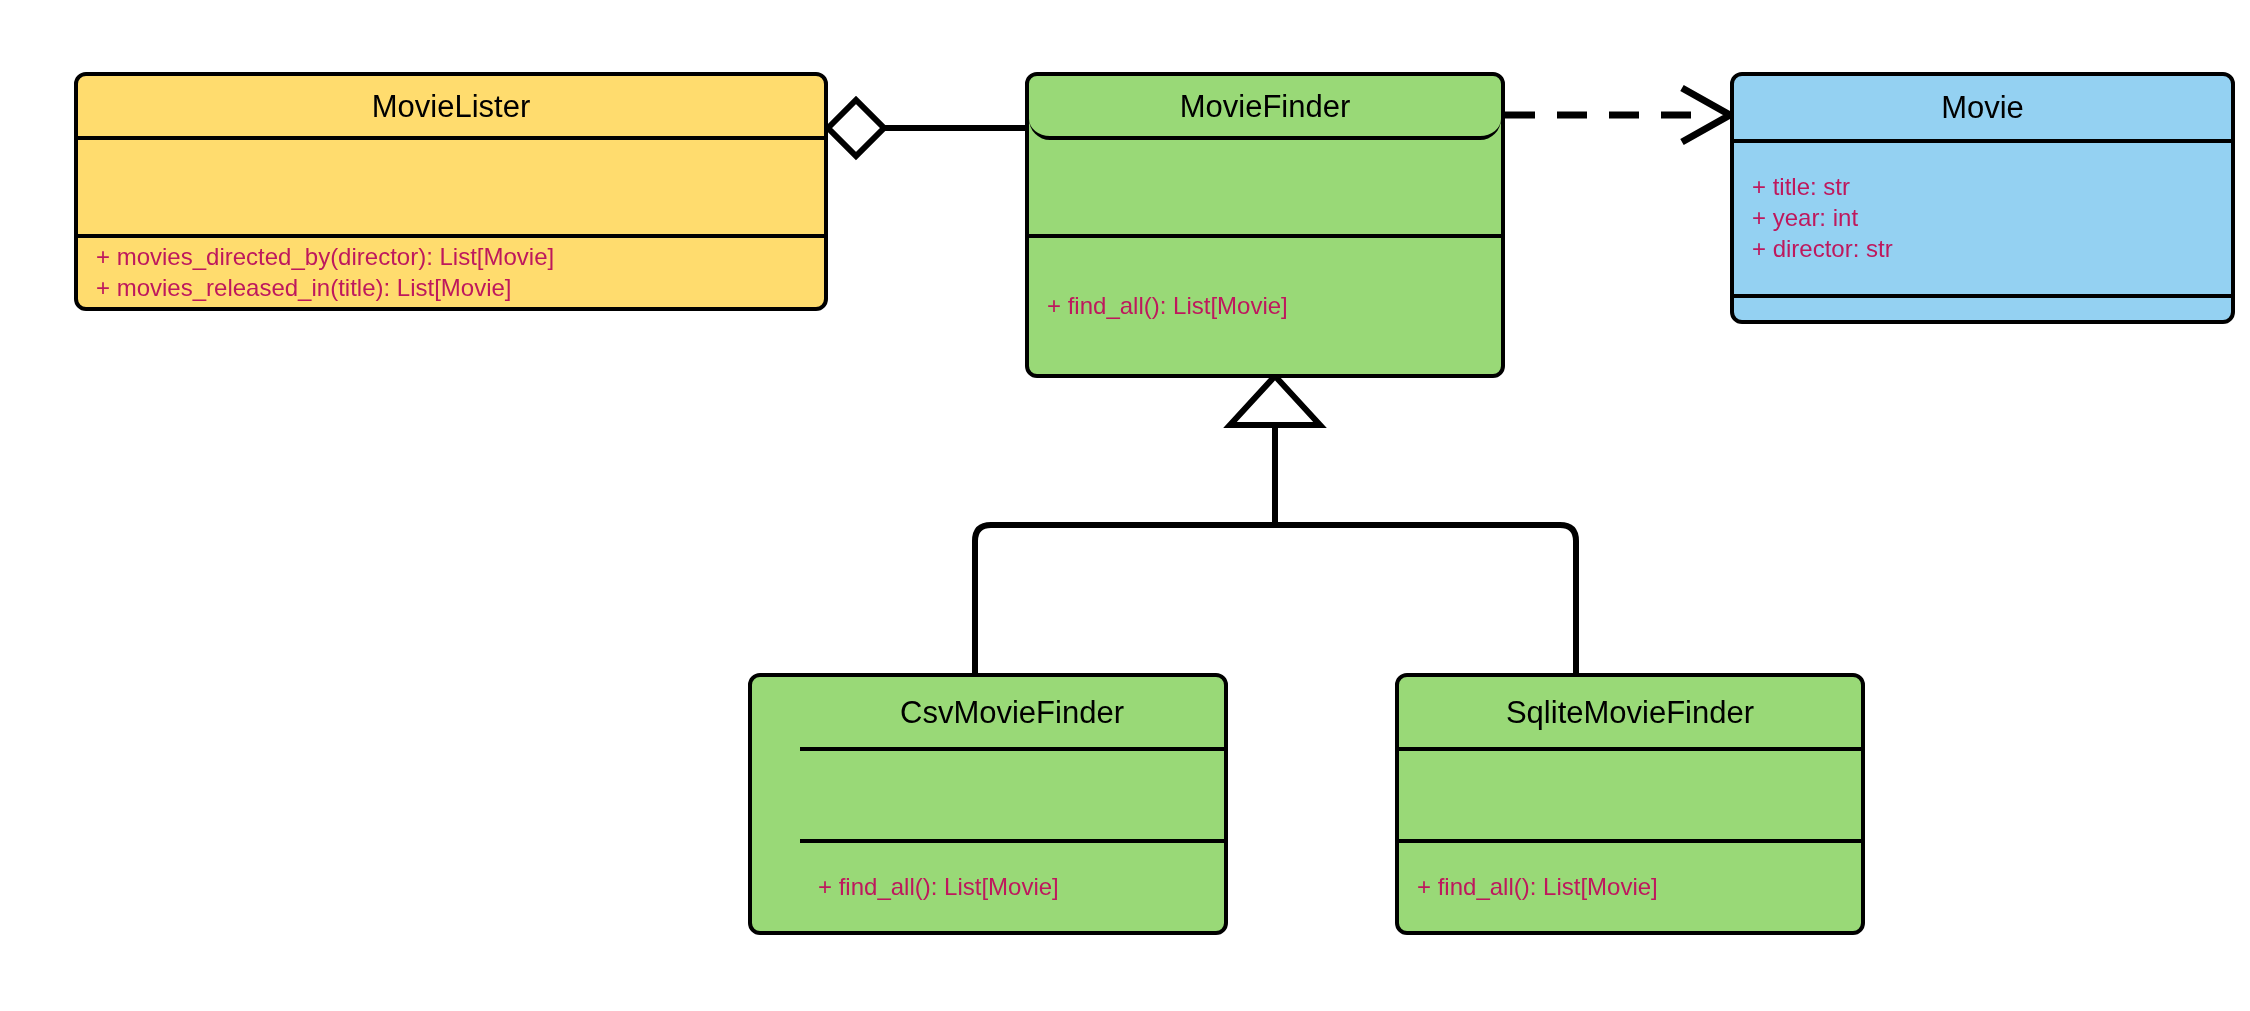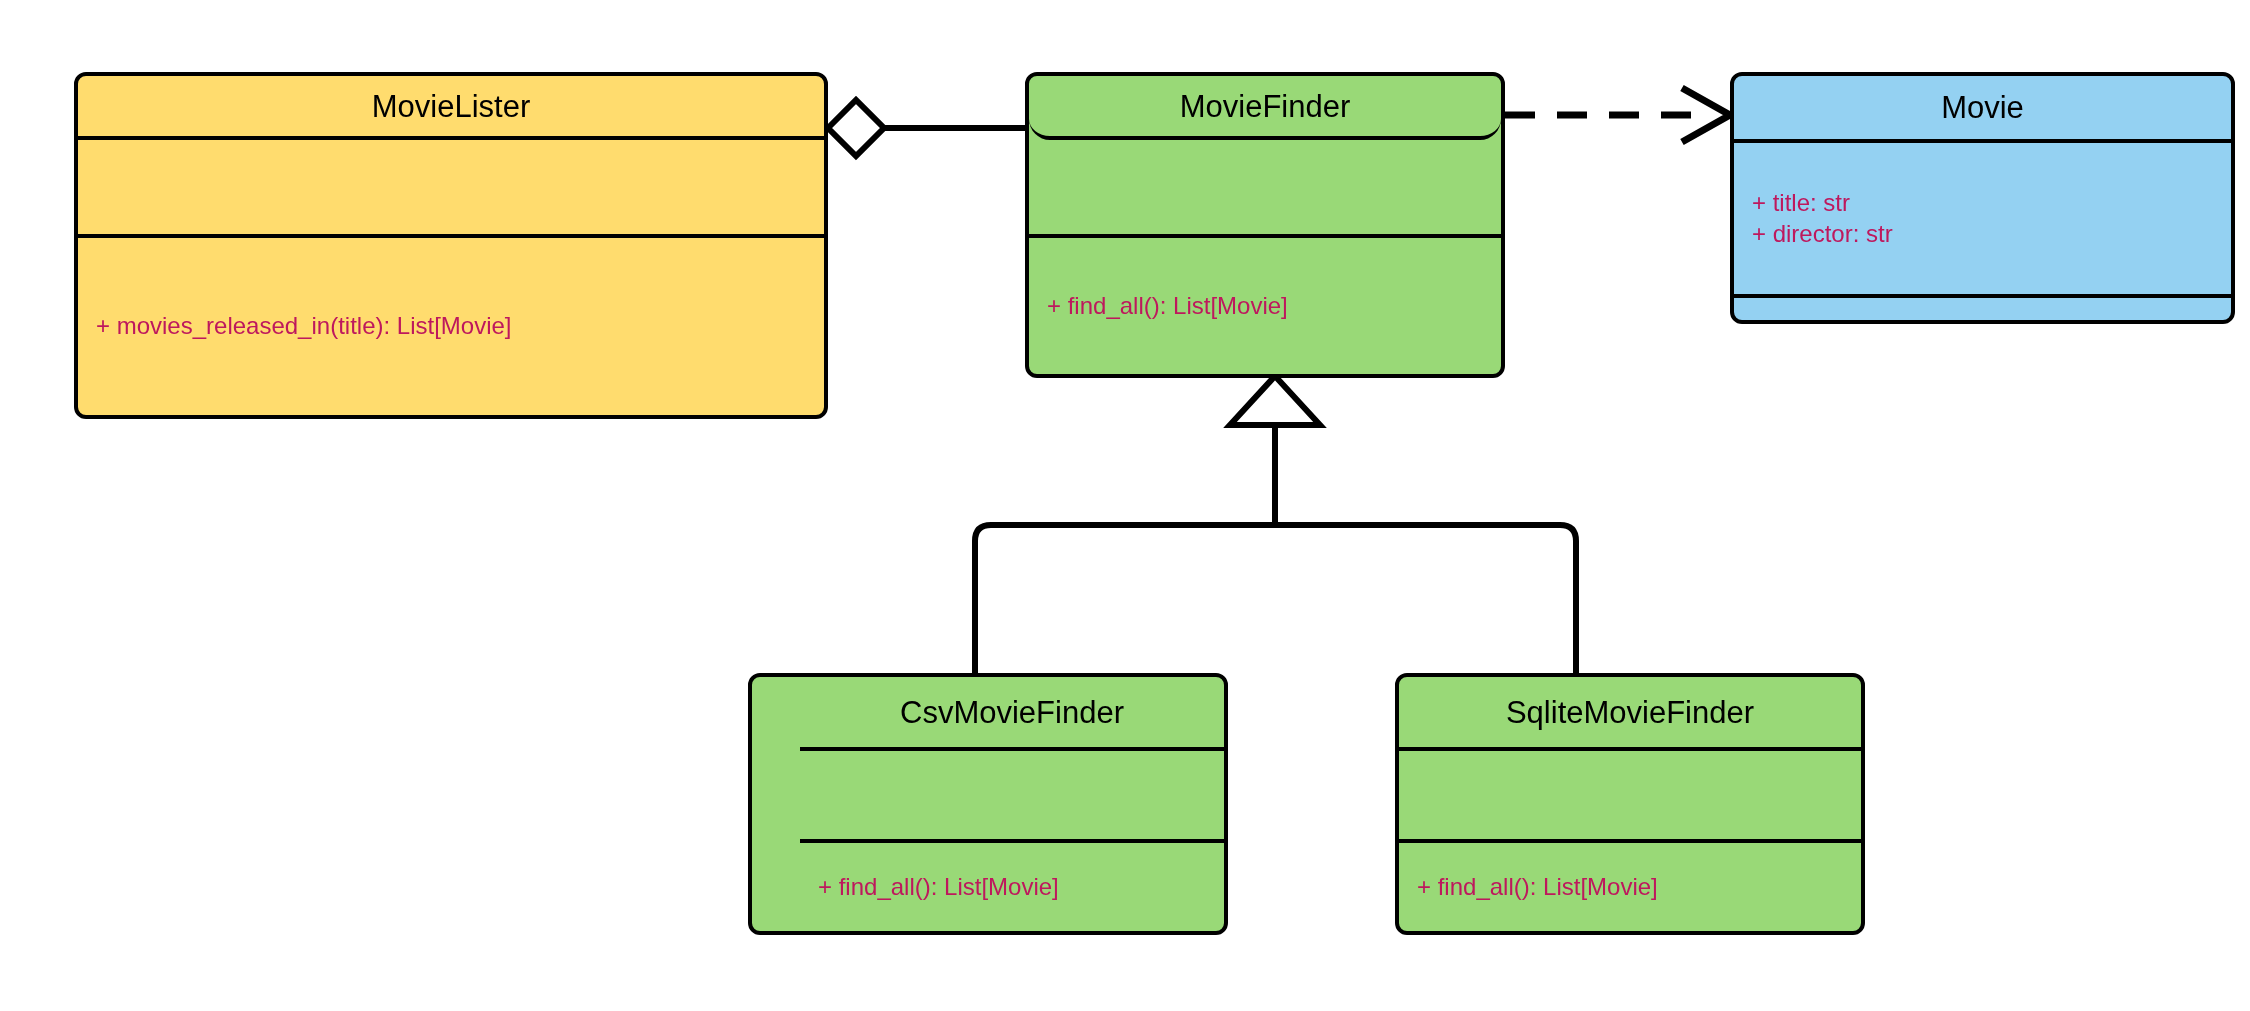--- a/index.html
+++ b/index.html
@@ -63,21 +63,21 @@
     position: absolute;
     left: 0;
     top: 0;
     width: 2250px;
     height: 1011px;
     pointer-events: none;
     overflow: visible;
   }
 
   
-  #class-movielister       { left: 74px;   top: 72px;  width: 754px; height: 347px; }
+  #class-movielister       { left: 74px;   top: 72px;  width: 754px; height: 239px; }
   #class-moviefinder       { left: 1025px; top: 72px;  width: 480px; height: 306px; }
   #class-movie             { left: 1730px; top: 72px;  width: 505px; height: 252px; }
   #class-csvmoviefinder    { left: 748px;  top: 673px; width: 480px; height: 262px; padding-left: 48px; }
   #class-sqlitemoviefinder { left: 1395px; top: 673px; width: 470px; height: 262px; }
 
   
   #class-movielister .c-name    { height: 64px; }
   #class-movielister .c-attrs   { height: 98px; }
   #class-movielister .c-methods { flex: 1 1 auto; }
 
@@ -122,36 +122,38 @@
       <path d="M 1275 525 L 1560 525 Q 1576 525 1576 541 L 1576 673" fill="none" stroke="#000000" stroke-width="6" stroke-linecap="butt"></path>
 
       <polygon points="1275,376 1320,425 1230,425" fill="#ffffff" stroke="#000000" stroke-width="6" stroke-linejoin="miter"></polygon>
     </g>
   </svg>
 
   <div class="uml-class" id="class-movielister" style="background: #FFDC6E;">
     <div class="compartment divided c-name class-name">MovieLister</div>
     <div class="compartment divided c-attrs member-list"></div>
     <div class="compartment c-methods member-list">
+      <div class="member-line">+ movies_directed_by(director): List[Movie]</div>
       <div class="member-line">+ movies_released_in(title): List[Movie]</div>
     </div>
   </div>
 
   <div class="uml-class" id="class-moviefinder" style="background: #99D977;">
     <div class="compartment divided c-name class-name">MovieFinder</div>
     <div class="compartment divided c-attrs member-list"></div>
     <div class="compartment c-methods member-list">
       <div class="member-line">+ find_all(): List[Movie]</div>
     </div>
   </div>
 
   <div class="uml-class" id="class-movie" style="background: #94D1F2;">
     <div class="compartment divided c-name class-name">Movie</div>
     <div class="compartment divided c-attrs member-list">
       <div class="member-line">+ title: str</div>
+      <div class="member-line">+ year: int</div>
       <div class="member-line">+ director: str</div>
     </div>
     <div class="compartment c-methods member-list"></div>
   </div>
 
   <div class="uml-class subclass" id="class-csvmoviefinder" style="background: #99D977;">
     <div class="compartment divided c-name class-name">CsvMovieFinder</div>
     <div class="compartment divided c-attrs member-list"></div>
     <div class="compartment c-methods member-list">
       <div class="member-line">+ find_all(): List[Movie]</div>

